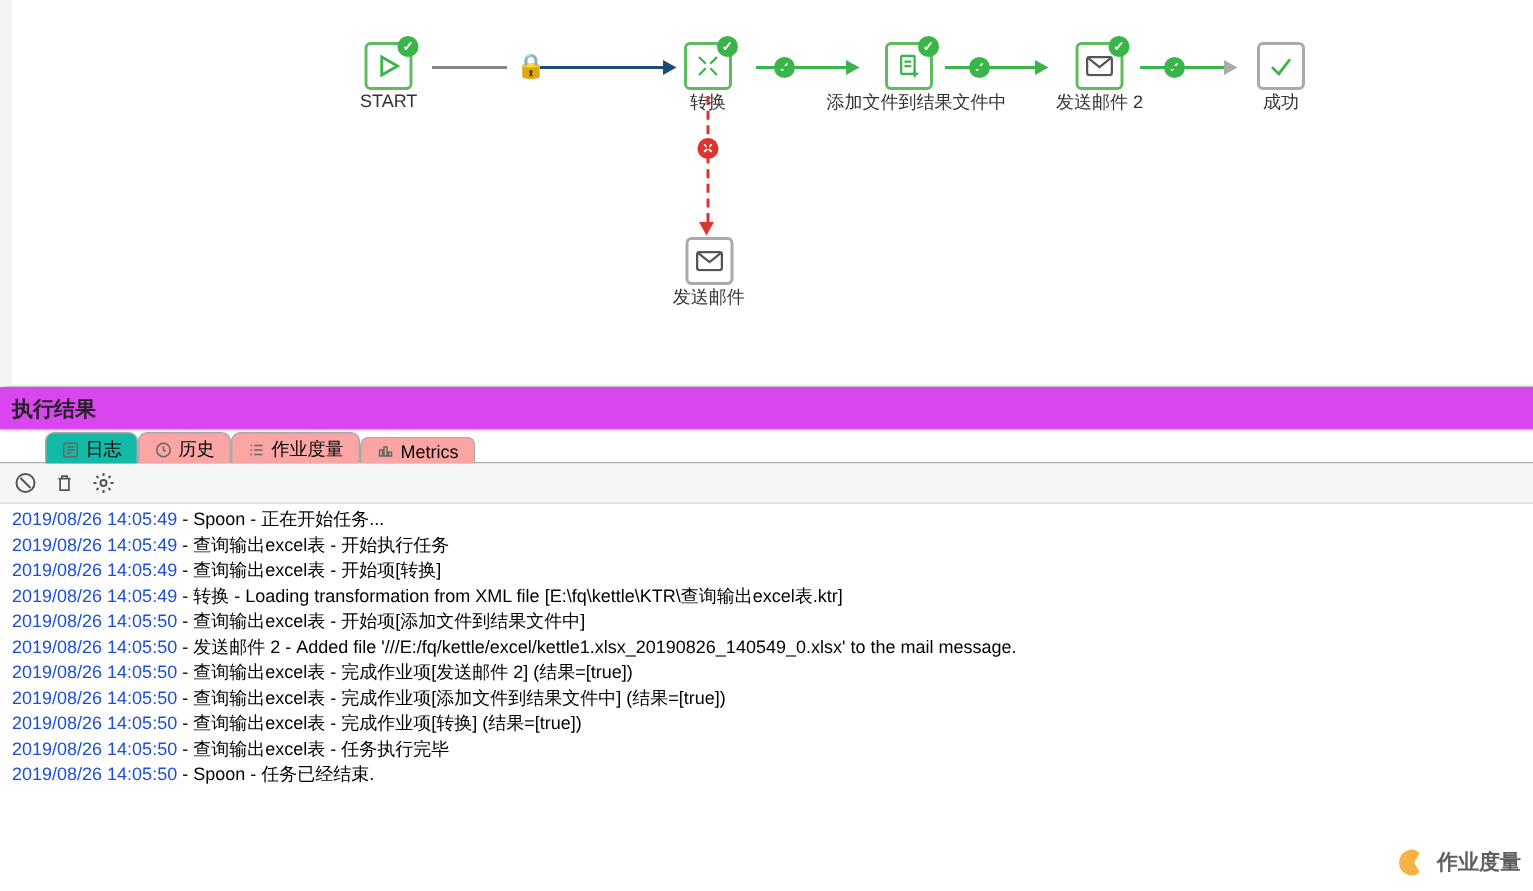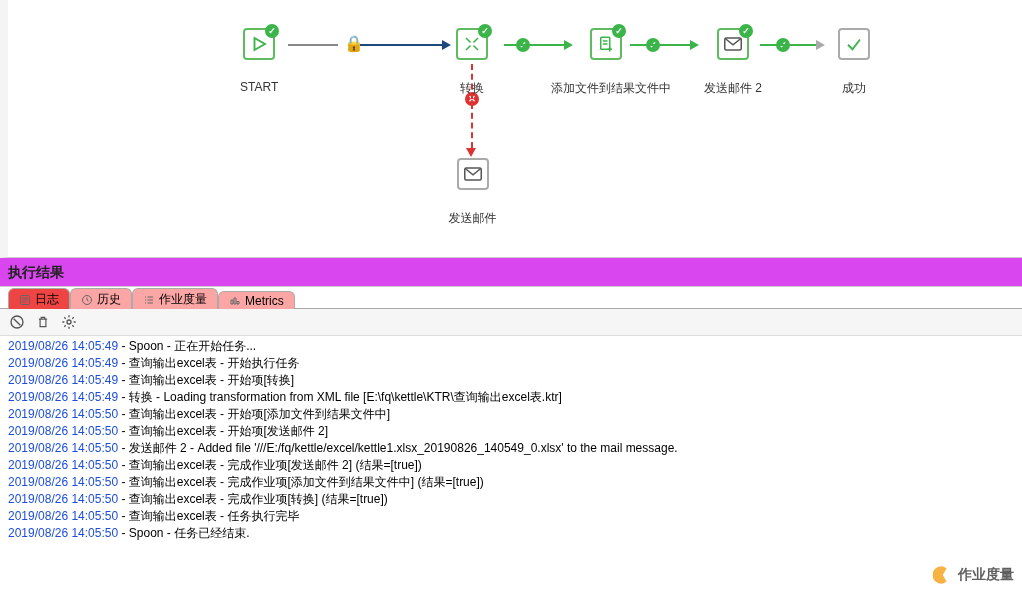--- a/index.html
+++ b/index.html
@@ -1,41 +1,41 @@
 <!DOCTYPE html>
 <html><head>
 <meta charset="utf-8">
 <style>
 * { margin: 0; padding: 0; box-sizing: border-box; }
 body { font-family: "Microsoft YaHei", Arial, sans-serif; font-size: 12px; background: #fff; width: 1022px; height: 594px; overflow: hidden; position: relative; }
 .canvas-area { position: relative; width: 100%; height: 258px; background: #fff; border-left: 8px solid #f4f4f4; border-bottom: 1px solid #ccc; }
 .node { position: absolute; text-align: center; }
 .node-box { width: 32px; height: 32px; border: 2px solid #60bb60; border-radius: 4px; background: #fff; display: flex; align-items: center; justify-content: center; margin: 0 auto; position: relative; }
 .node-box.gray { border-color:#aaa; }
-.node-label { margin-top: 20px; font-size: 12px; color: #333; white-space: nowrap; }
+.node-label { margin-top: 0; font-size: 12px; color: #333; white-space: nowrap; }
 .badge { position: absolute; width: 14px; height: 14px; border-radius: 50%; top: -6px; right: -6px; display:flex; align-items:center; justify-content:center; }
 .badge.green { background:#3bb44a; }
 .badge.green::after { content:"✓"; color:#fff; font-size:9px; font-weight:bold; }
 .conn { position:absolute; height:2px; background:#888; top:44px; }
 .conn.green { background:#3bb44a; }
 .arrowhead { position:absolute; width:0; height:0; border-top:5px solid transparent; border-bottom:5px solid transparent; top:40px; }
 .arrowhead.gray { border-left:9px solid #1d4a7a; }
 .arrowhead.gray2 { border-left:9px solid #aaa; }
 .arrowhead.green { border-left:9px solid #3bb44a; }
 .dot { position:absolute; width:14px; height:14px; border-radius:50%; top:38px; display:flex; align-items:center; justify-content:center; }
 .dot.green { background:#3bb44a; }
 .dot.green::after { content:"✓"; color:#fff; font-size:9px; font-weight:bold; }
 .lock { position:absolute; top:34px; color:#f5a623; font-size:16px; }
 .red-down { position:absolute; width:0; border-left:2px dashed #d33; }
 .red-x { position:absolute; width:14px; height:14px; border-radius:50%; background:#d33; color:#fff; font-size:9px; font-weight:bold; display:flex; align-items:center; justify-content:center; }
 .red-arrow { position:absolute; width:0; height:0; border-left:5px solid transparent; border-right:5px solid transparent; border-top:9px solid #d33; }
 .results-header { padding: 6px 8px 4px; font-size: 14px; font-weight: bold; color:#222; background:#d946ef; border-bottom:1px solid #ccc; }
 .tabs { display:flex; gap:0; padding-left:8px; background:#fff; border-bottom:1px solid #aaa; height:22px; align-items:flex-end; }
 .tab { display:flex; align-items:center; gap:4px; padding:2px 10px 1px; border:1px solid #aaa; border-bottom:none; border-top-left-radius:6px; border-top-right-radius:6px; background:#fca5a5; font-size:12px; position:relative; top:1px; cursor:pointer; }
-.tab.active { background:#ef4444; }
+.tab.active { background:#14b8a6;margin-left:22px; }
 .tab-icon { width:12px; height:12px; display:inline-flex; align-items:center; justify-content:center; }
 .toolbar { display:flex; gap:8px; padding:4px 8px; border-bottom:1px solid #ddd; background:#f6f6f6; }
 .tool-btn { width:18px; height:18px; display:flex; align-items:center; justify-content:center; cursor:pointer; color:#555; font-size:14px; }
 .log { padding:2px 8px; font-size:12px; line-height:1.42; overflow:auto; }
 .log-line { white-space:nowrap; }
 .ts { color:#1d4ed8; }
 .watermark { position:absolute; right:8px; bottom:8px; display:flex; align-items:center; gap:6px; font-size:14px; font-weight:bold; color:#444; opacity:0.85; }
 .wm-icon { width:22px; height:22px; }
 svg { display:block; }
 </style>
@@ -185,21 +185,20 @@
       </svg>
   </div>
 </div>
 
 <div class="log" id="log-container">
     <div class="log-line"><span class="ts">2019/08/26 14:05:49</span><span> - Spoon - 正在开始任务...</span></div>
     <div class="log-line"><span class="ts">2019/08/26 14:05:49</span><span> - 查询输出excel表 - 开始执行任务</span></div>
     <div class="log-line"><span class="ts">2019/08/26 14:05:49</span><span> - 查询输出excel表 - 开始项[转换]</span></div>
     <div class="log-line"><span class="ts">2019/08/26 14:05:49</span><span> - 转换 - Loading transformation from XML file [E:\fq\kettle\KTR\查询输出excel表.ktr]</span></div>
     <div class="log-line"><span class="ts">2019/08/26 14:05:50</span><span> - 查询输出excel表 - 开始项[添加文件到结果文件中]</span></div>
-    <div class="log-line"><span class="ts">2019/08/26 14:05:50</span><span> - 查询输出excel表 - 开始项[发送邮件 2]</span></div>
     <div class="log-line"><span class="ts">2019/08/26 14:05:50</span><span> - 发送邮件 2 - Added file '///E:/fq/kettle/excel/kettle1.xlsx_20190826_140549_0.xlsx' to the mail message.</span></div>
     <div class="log-line"><span class="ts">2019/08/26 14:05:50</span><span> - 查询输出excel表 - 完成作业项[发送邮件 2] (结果=[true])</span></div>
     <div class="log-line"><span class="ts">2019/08/26 14:05:50</span><span> - 查询输出excel表 - 完成作业项[添加文件到结果文件中] (结果=[true])</span></div>
     <div class="log-line"><span class="ts">2019/08/26 14:05:50</span><span> - 查询输出excel表 - 完成作业项[转换] (结果=[true])</span></div>
     <div class="log-line"><span class="ts">2019/08/26 14:05:50</span><span> - 查询输出excel表 - 任务执行完毕</span></div>
     <div class="log-line"><span class="ts">2019/08/26 14:05:50</span><span> - Spoon - 任务已经结束.</span></div>
   </div>
 
 <div class="watermark">
   <span class="wm-icon">

